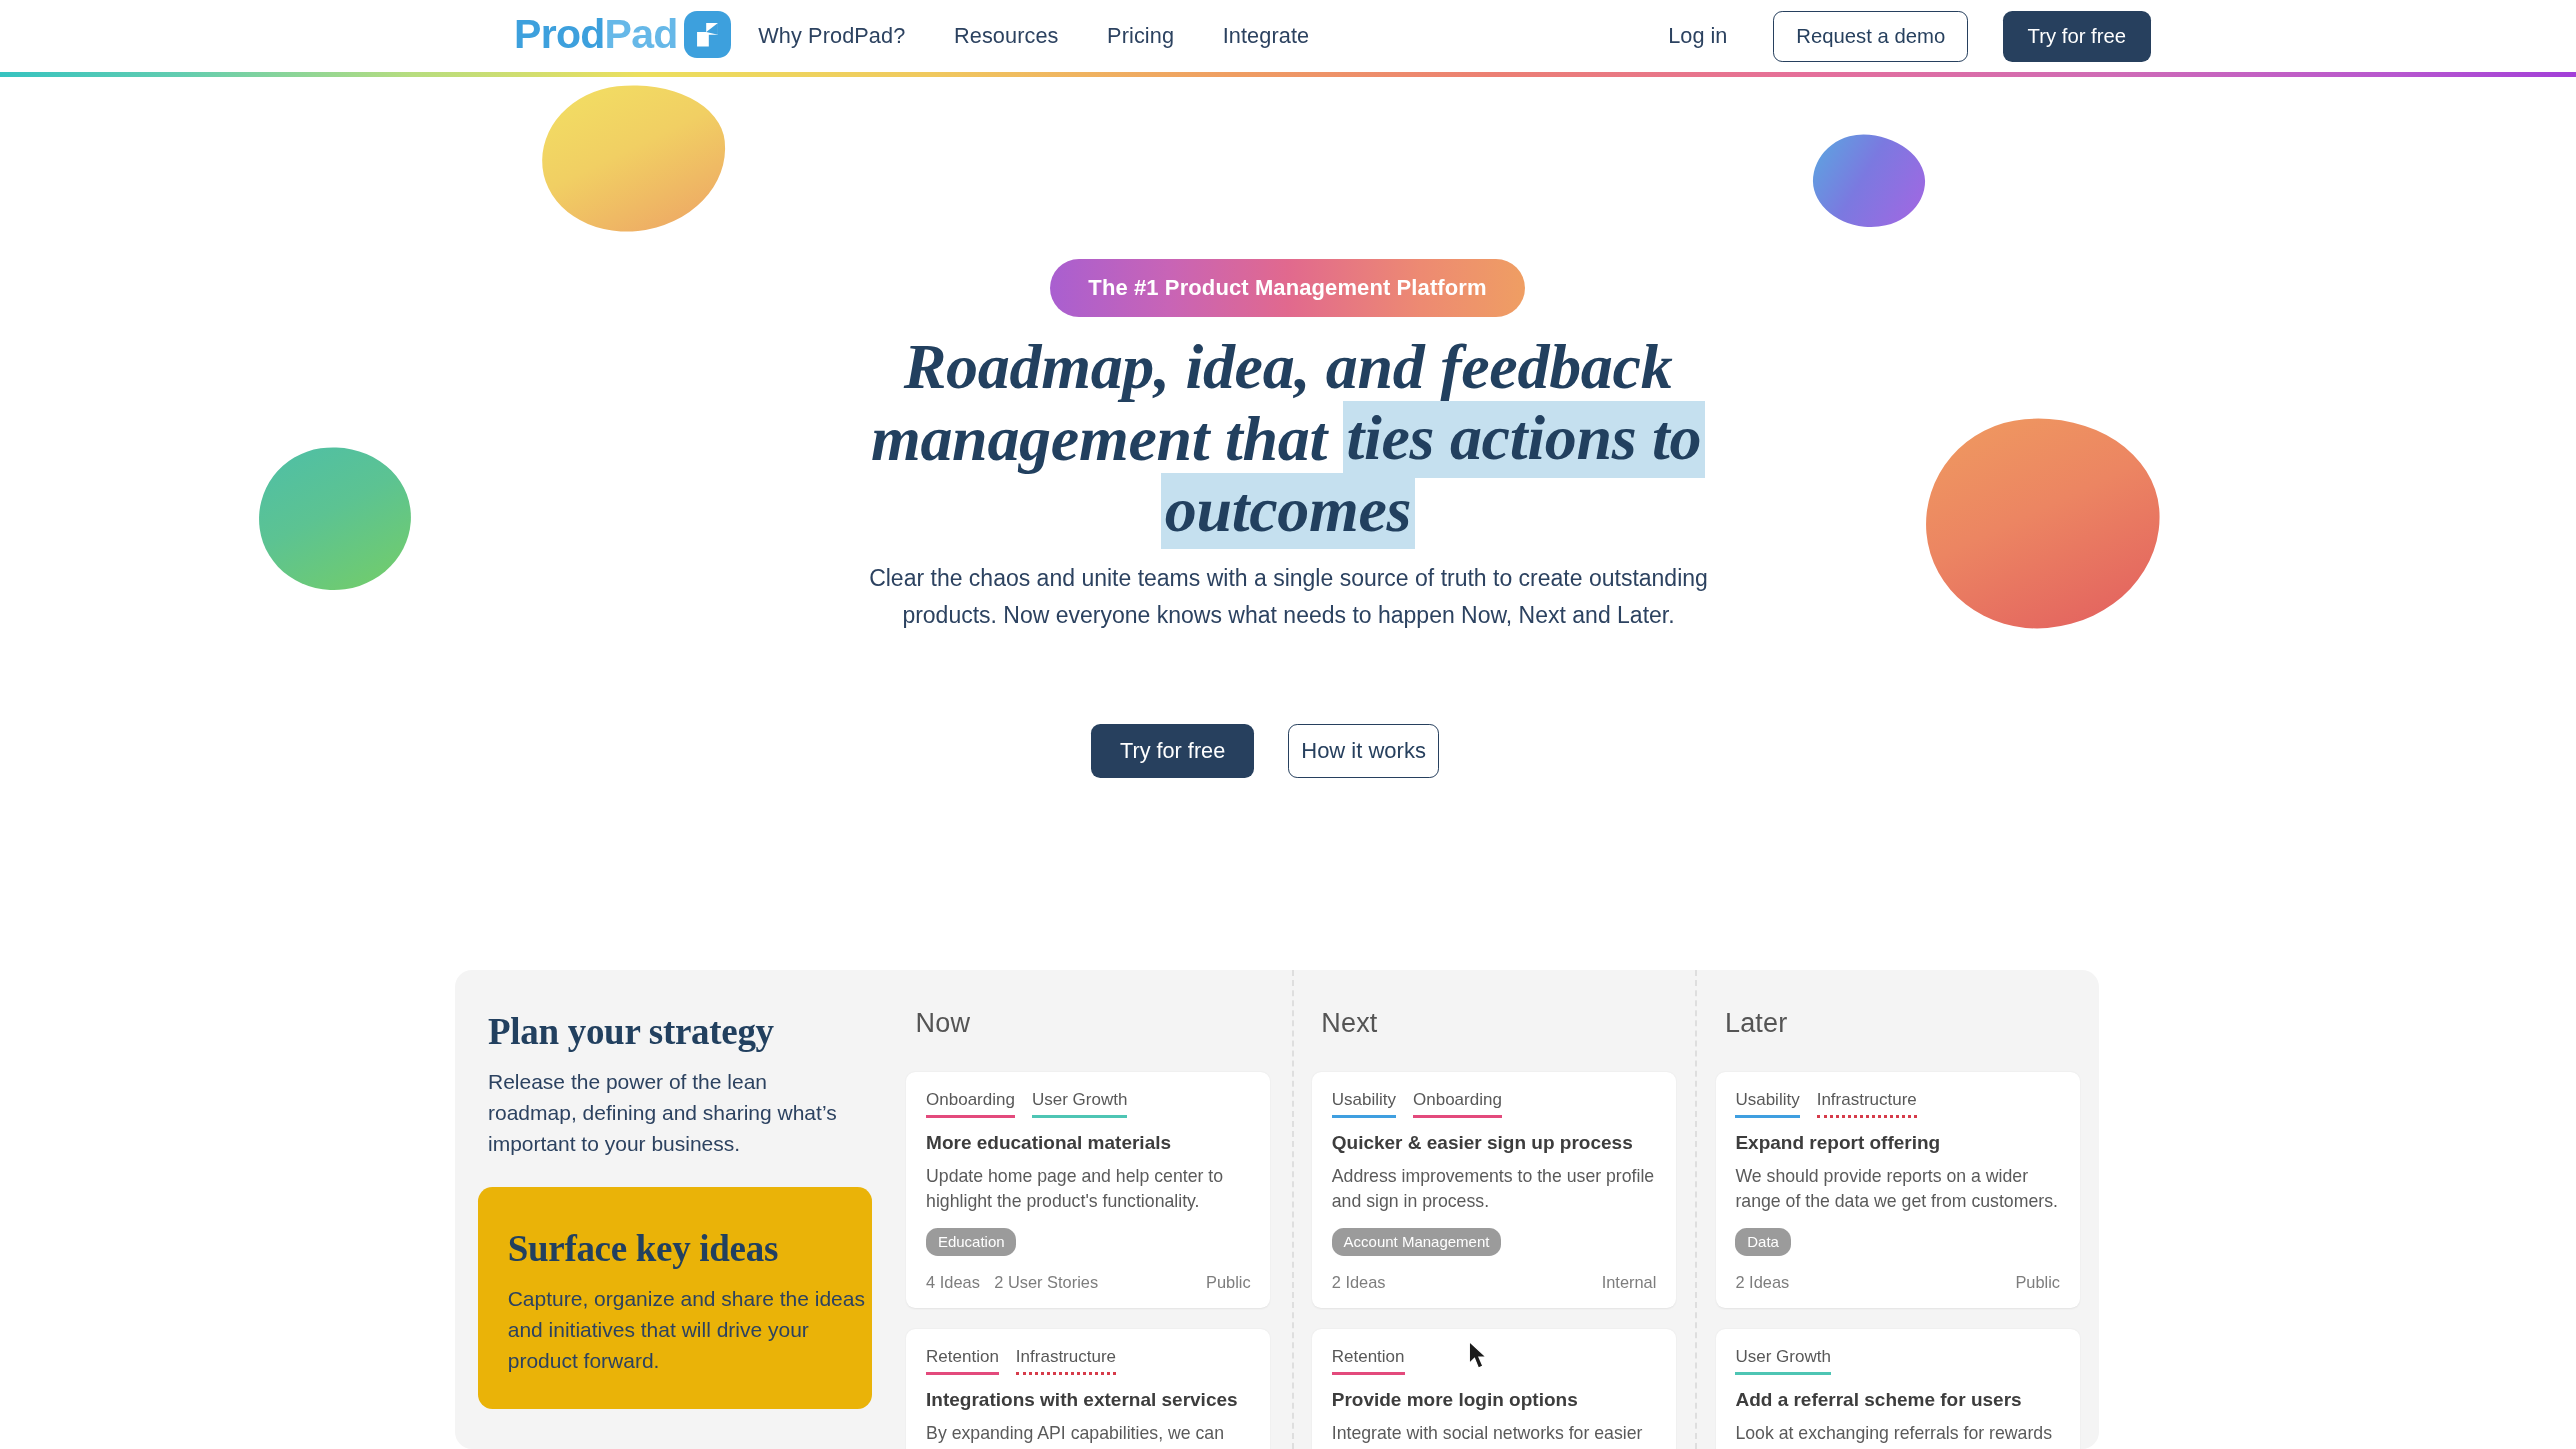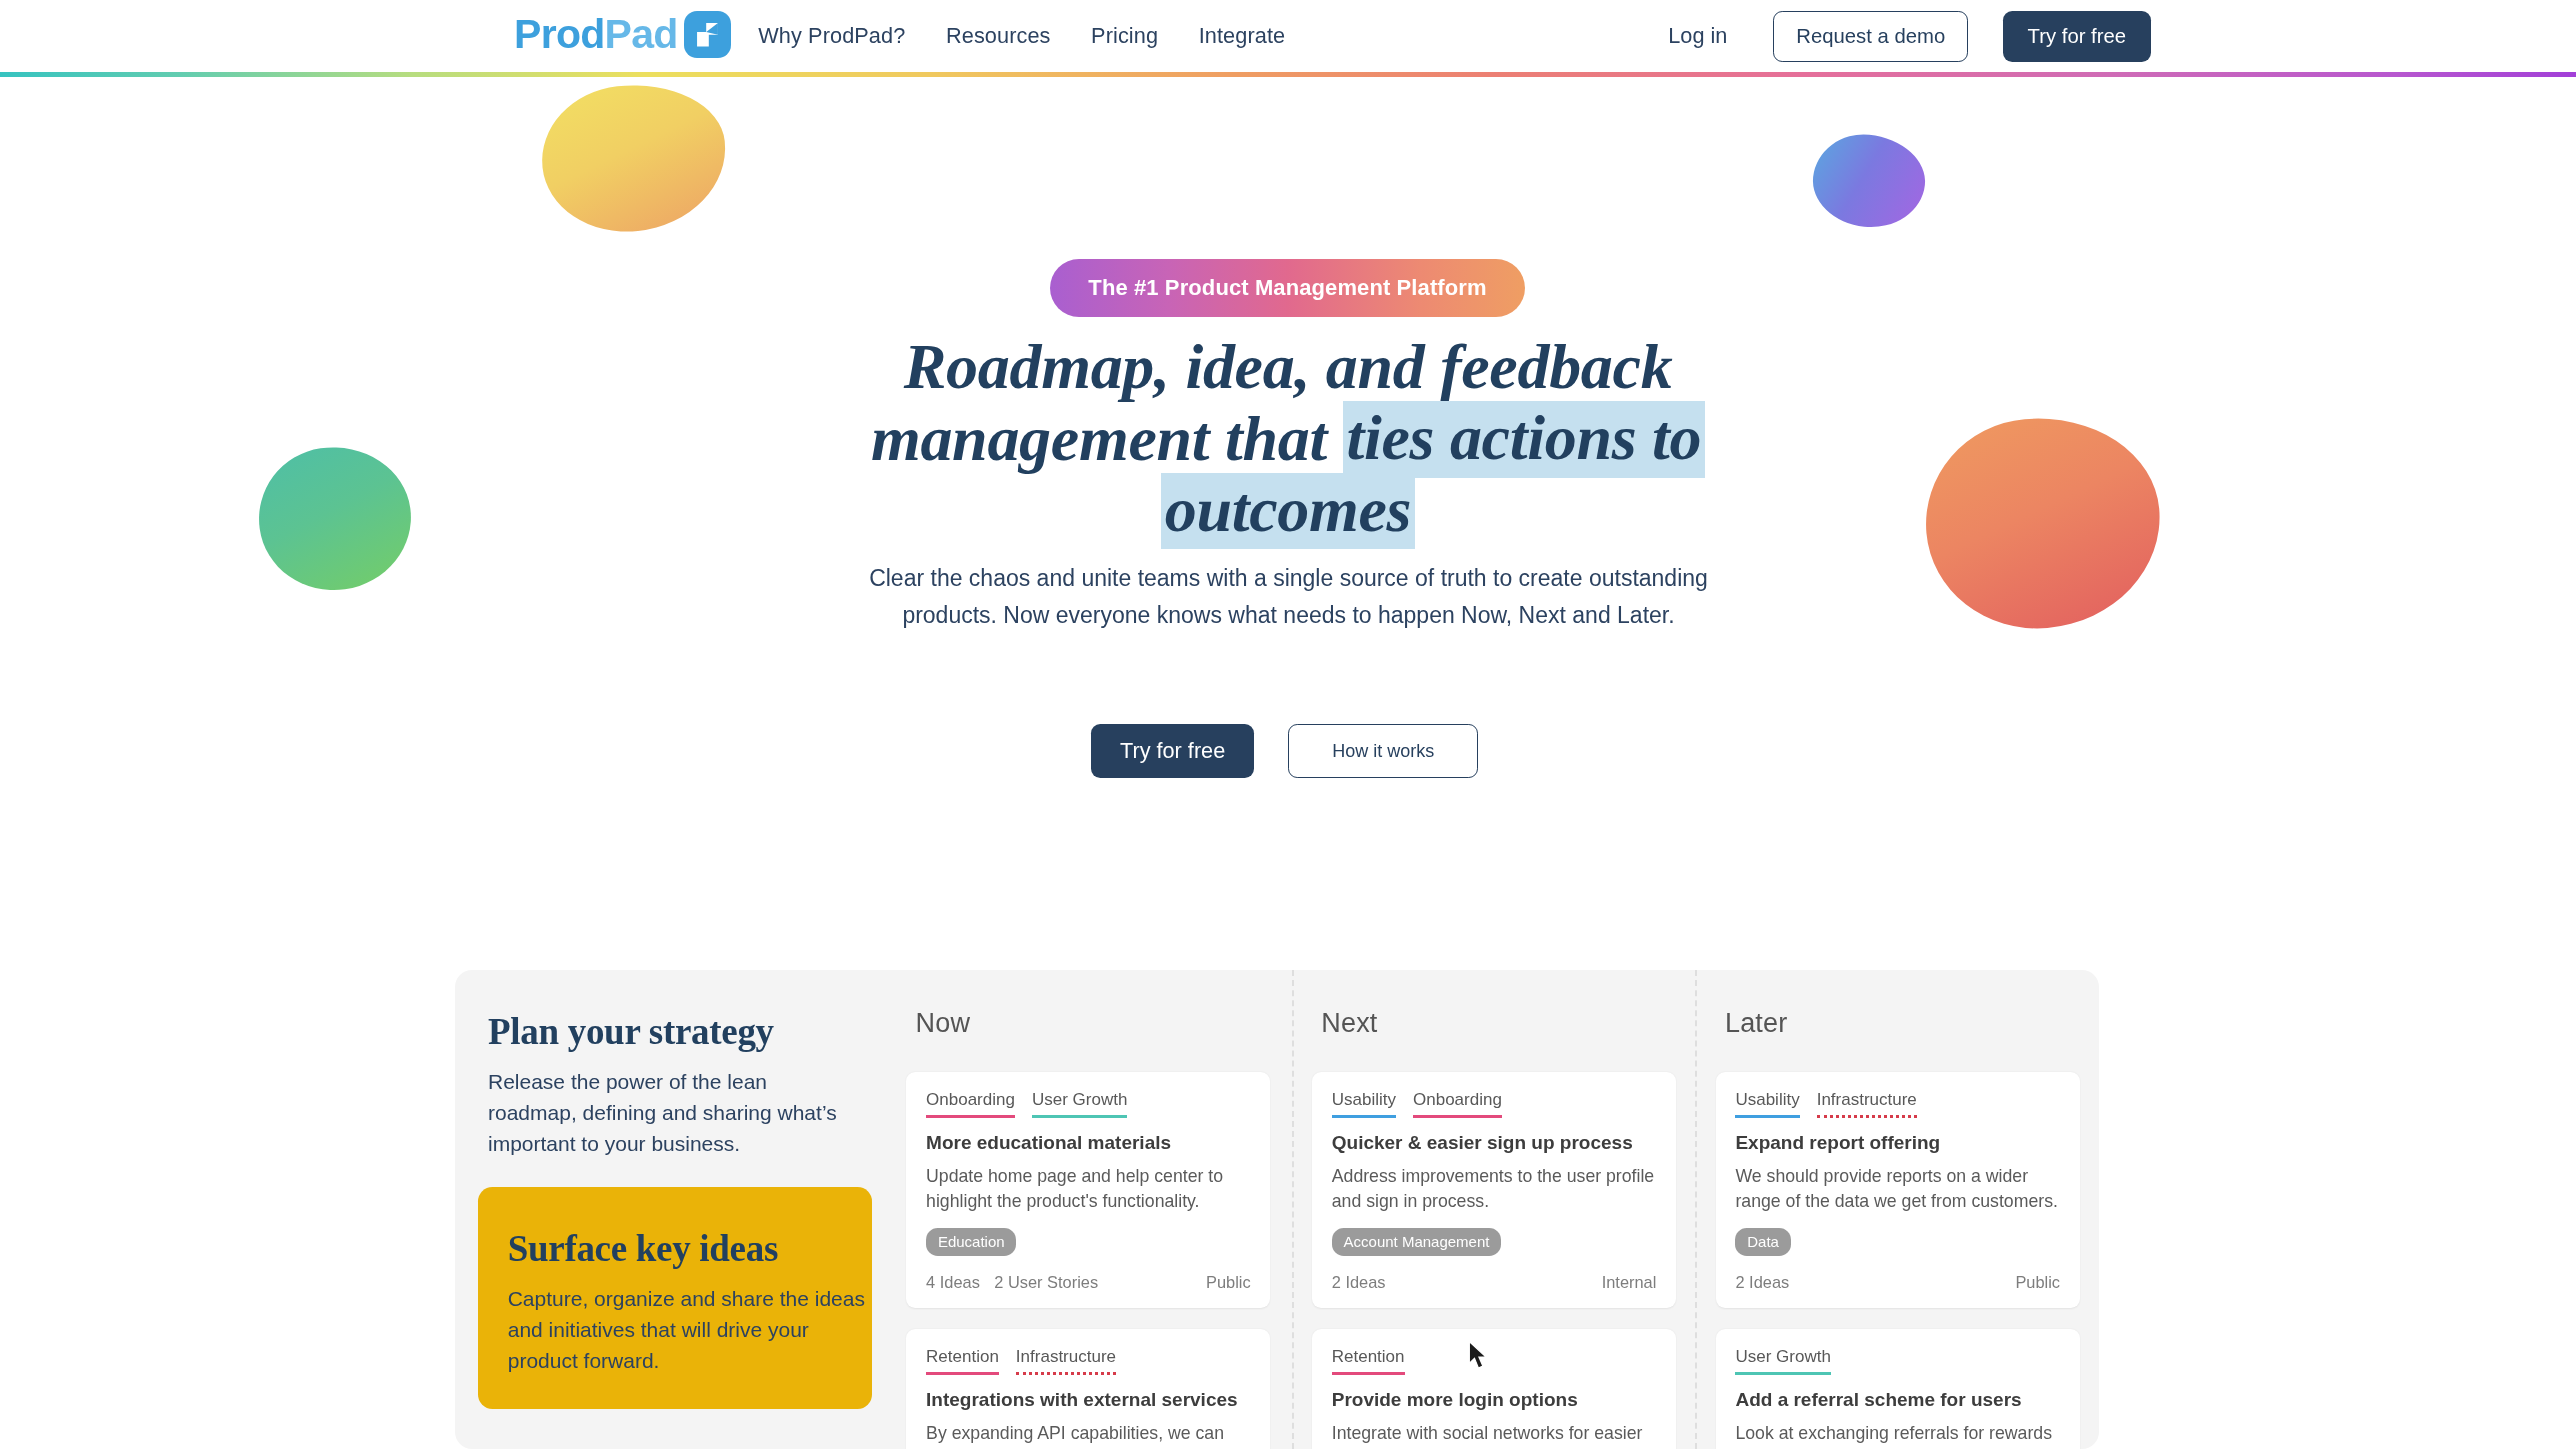--- a/index.html
+++ b/index.html
@@ -20,21 +20,21 @@
   .logo-wrap { position:absolute; left:478px; top:10.5px; display:flex; align-items:center; }
   .logo-text { font-size:41px; font-weight:700; letter-spacing:-0.7px; line-height:1;margin-left:36px; }
   .logo-prod { color:#3da0dd; }
   .logo-pad  { color:#66b8e8; }
   .logo-mark {
     width:47px; height:47px; margin-left:6.6px; border-radius:13px;
     background:#3da0dd; position:relative;
   }
   .logo-mark svg { position:absolute; left:9.2px; top:8.5px; }
 
-  .nav { position:absolute; left:738px; top:0; height:72px; display:flex; align-items:center; gap:0;text-align:center; }
+  .nav { position:absolute; left:738px; top:0; height:72px; display:flex; align-items:center; gap:8px;text-align:center; }
   .nav-item {
     font-size:21.7px; color:#2c4260; padding:0 20.3px; cursor:pointer;
     white-space:nowrap; letter-spacing:0.1px;
   }
   .right-nav { position:absolute; right:425px; top:0; height:72px; display:flex; align-items:center; gap:16px; }
   .login-link { font-size:21.7px; color:#2c4260; margin-right:30px; cursor:pointer; white-space:nowrap; }
   .btn {
     font-size:20.3px; border-radius:9.2px; white-space:nowrap; cursor:pointer;
     display:flex; align-items:center; justify-content:center;
     font-family:"Liberation Sans", sans-serif;
@@ -102,24 +102,24 @@
   }
   .cta-row {
     position:absolute; left:1091px; top:724px; display:flex; align-items:center; gap:34px;
   }
   .cta-primary {
     height:54px; padding:0 29px; background:#27405e; color:#fff;
     border-radius:9.2px; display:flex; align-items:center; justify-content:center;
     font-size:21.7px; cursor:pointer; white-space:nowrap;
   }
   .cta-secondary {
-    height:54px; padding:0 43px; background:#fff; color:#27405e;
+    height:54px; padding:0 12px; background:#fff; color:#27405e;
     border:1.6px solid #27405e; border-radius:9.2px;
     display:flex; align-items:center; justify-content:center;
-    font-size:18px; cursor:pointer; white-space:nowrap;
+    font-size:22px; cursor:pointer; white-space:nowrap;
   }
 
   
   .panel {
     position:absolute; left:455px; top:970px; width:1644px; height:479px;
     background:#f4f4f4; border-radius:17px; z-index:12; overflow:hidden;
   }
   .panel-left { position:absolute; left:33px; top:0; width:367px; }
   .feat-block { padding:36px 0 0 0; }
   .feat-title {

